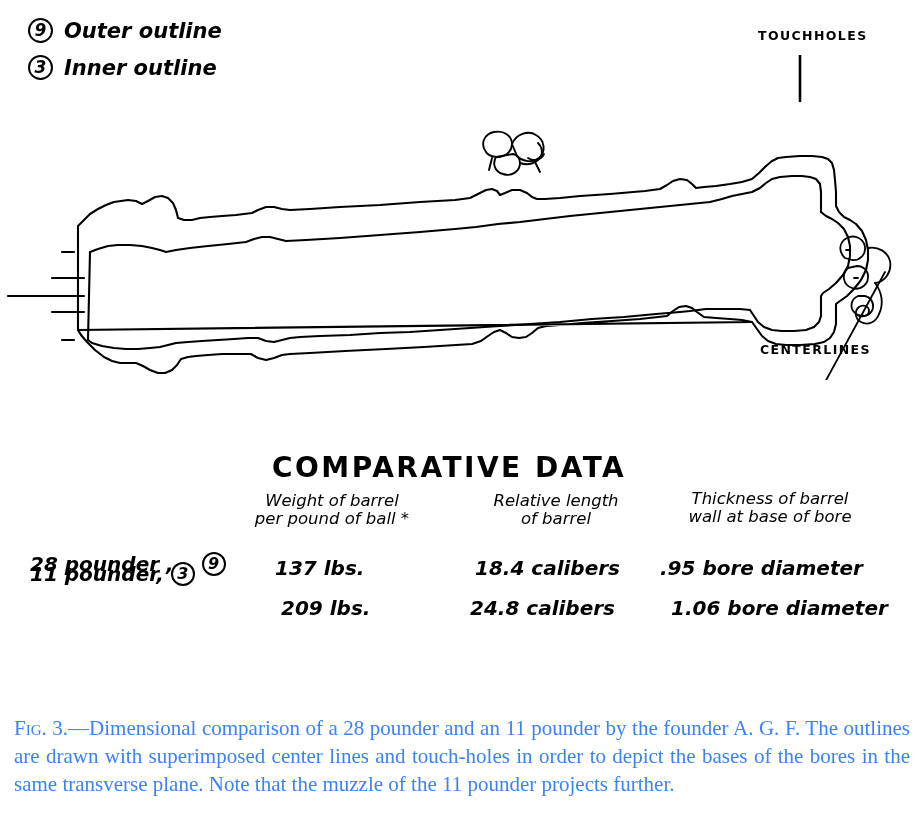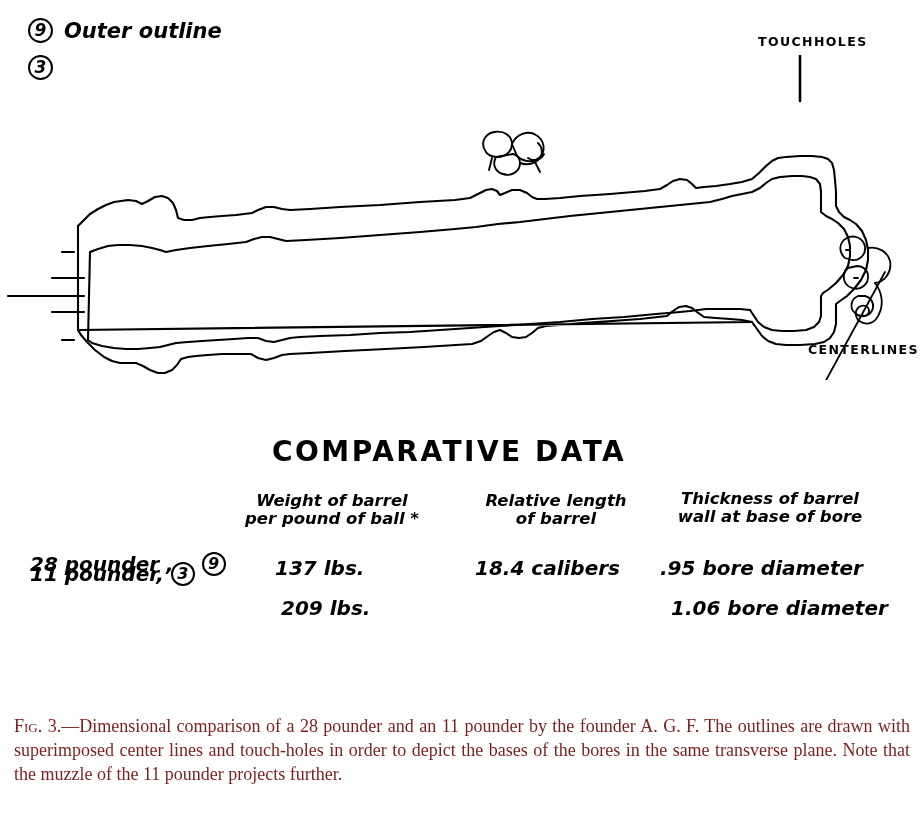--- a/index.html
+++ b/index.html
@@ -57,21 +57,21 @@
 
   
   .cd-title {
     font-family: "DejaVu Sans", sans-serif;
     font-weight: bold;
     font-size: 28px;
     letter-spacing: 2.5px;
   }
   .colhead {
     font-family: "DejaVu Sans", sans-serif;
-    font-weight: bold;
+    font-weight: normal;
     font-style: italic;
     font-size: 16.5px;
     line-height: 1.12;
     text-align: center;
     white-space: pre-line;
   }
   .rowlabel {
     font-family: "DejaVu Sans", sans-serif;
     font-weight: bold;
     font-style: italic;
@@ -93,24 +93,24 @@
     font-weight: bold;
     font-style: italic;
     font-size: 15px;
     white-space: pre;
   }
   .footnote u { text-decoration: underline; text-underline-offset: 2px; }
 
   
   .caption {
     font-family: "Liberation Serif", "DejaVu Serif", serif;
-    font-size: 18px;
+    font-size: 21px;
     line-height: 1.34;
     text-align: justify;
-    color: #7f1d1d;
+    color: #3b82f6;
   }
   .caption .figno {
     font-variant: small-caps;
   }
 
   svg { display: block; }
 </style>
 </head>
 <body>
 
@@ -118,20 +118,21 @@
 
   <div class="abs" style="left:28px; top:18px;">
 
     <div class="legend-row" style="margin-bottom:12px;">
       <div class="circ">9</div>
       <div class="legend-label">Outer outline</div>
     </div>
 
     <div class="legend-row">
       <div class="circ">3</div>
+      <div class="legend-label">Inner outline</div>
     </div>
 
   </div>
 
   <div class="abs" style="left:0px; top:100px; width:921px; height:280px;">
     <svg width="921" height="280" viewBox="0 0 921 280">
       <g fill="none" stroke="#000" stroke-width="2.1" stroke-linejoin="round" stroke-linecap="round">
 
         <path d="
           M 78 126
@@ -276,25 +277,25 @@
 
         <path d="M 885 172 L 818 295" stroke-width="1.8"></path>
       </g>
     </svg>
   </div>
 
   <svg class="abs" style="left:780px; top:55px;" width="45" height="50">
     <path d="M 20 0 L 20 46" stroke="#000" stroke-width="2.6" fill="none" stroke-linecap="round"></path>
   </svg>
 
-  <div class="abs callout" style="left:758px; top:34px;">TOUCHHOLES</div>
-
-  <div class="abs callout" style="left:760px; top:342px;margin-left:48px;">CENTERLINES</div>
-
-  <div class="abs cd-title" style="left:272px; top:435px;text-align:center;">COMPARATIVE   DATA</div>
+  <div class="abs callout" style="left:758px; top:28px;">TOUCHHOLES</div>
+
+  <div class="abs callout" style="left:760px; top:342px;">CENTERLINES</div>
+
+  <div class="abs cd-title" style="left:272px; top:451px;text-align:center;">COMPARATIVE   DATA</div>
 
   <div class="abs colhead" style="left:232px; top:492px; width:200px;">Weight of barrel
 per pound of ball *</div>
 
   <div class="abs colhead" style="left:466px; top:492px; width:180px;">Relative length
 of barrel</div>
 
   <div class="abs colhead" style="left:660px; top:490px; width:220px;">Thickness of barrel
 wall at base of bore</div>
 
@@ -304,20 +305,21 @@
   </div>
   <div class="abs cell" style="left:275px; top:556px;">137 lbs.</div>
   <div class="abs cell" style="left:475px; top:556px;">18.4 calibers</div>
   <div class="abs cell" style="left:660px; top:556px;">.95 bore diameter</div>
 
   <div class="abs rowlabel" style="left:30px; top:562px;">
     <span>11 pounder,</span>
     <span class="circ" style="width:24px;height:24px;font-size:16px;">3</span>
   </div>
   <div class="abs cell" style="left:281px; top:596px;">209 lbs.</div>
+  <div class="abs cell" style="left:470px; top:596px;">24.8 calibers</div>
   <div class="abs cell" style="left:655px; top:596px;margin-left:16px;">1.06 bore diameter</div>
 
 
   <div class="abs caption" style="left:14px; top:714px; width:896px;">
     <span class="figno">Fig. 3.</span><span>—Dimensional comparison of a 28 pounder and an 11 pounder by the founder A. G. F. The outlines are drawn with superimposed center lines and touch-holes in order to depict the bases of the bores in the same transverse plane. Note that the muzzle of the 11 pounder projects further.</span>
   </div>
 
 </div>
 
 </body></html>

